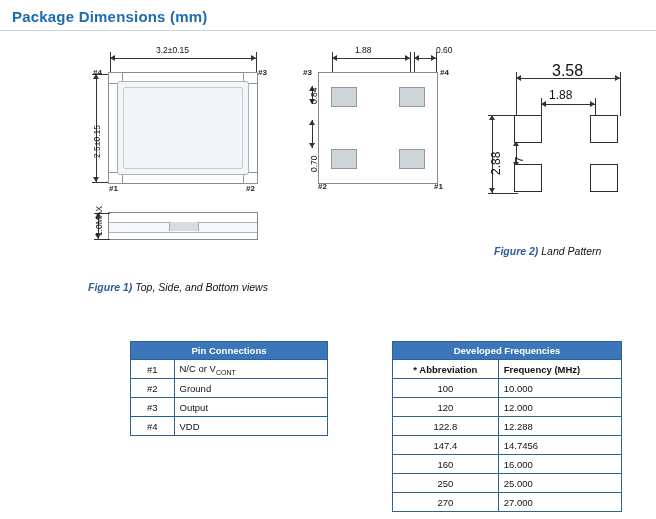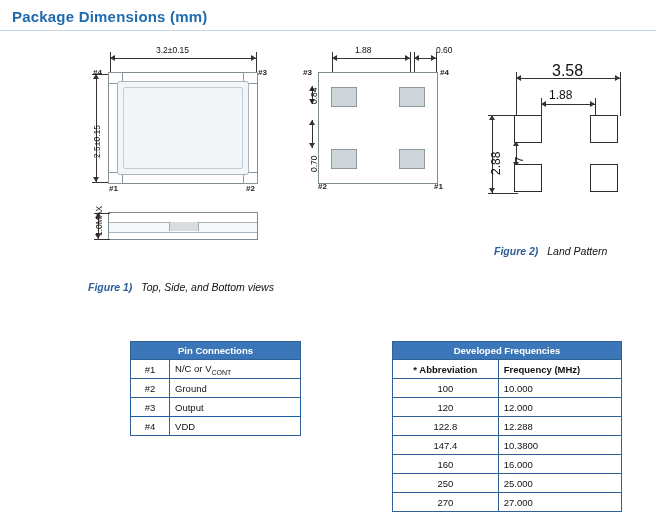--- a/index.html
+++ b/index.html
@@ -184,21 +184,21 @@
   .fig-caption {
     position: absolute;
     font-size: 10.5px;
     color: #111;
   }
   .fig-caption .em {
     font-style: italic;
     font-weight: bold;
     color: #2f5f96;
   }
-  .fig-caption .txt { font-style: italic; padding-left: 6px; }
+  .fig-caption .txt { font-style: italic; }
 
   
   table {
     border-collapse: collapse;
     font-size: 9.5px;
   }
   .tbl {
     position: absolute;
   }
   .tbl th {
@@ -210,21 +210,21 @@
     border: 1px solid #2f6096;
     text-align: center;
   }
   .tbl td {
     border: 1px solid #2f6096;
     padding: 2.5px 5px;
     color: #111;
     background: #ffffff;
     height: 13px;
   }
-  #pin-table { left: 130px; top: 341px; width: 171px; }
+  #pin-table { left: 130px; top: 341px; width: 198px; }
   #pin-table td.c1 { width: 34px; text-align: center; }
   #pin-table td.c2 { width: 150px; text-align: left; }
   #pin-table tr.highlight td {
     border-top: 1.6px solid #1b5fa8;
     border-bottom: 1.6px solid #1b5fa8;
   }
   #pin-table tr.highlight td.c1 { border-left: 1.6px solid #1b5fa8; }
   #pin-table tr.highlight td.c2 { border-right: 1.6px solid #1b5fa8; }
 
   #freq-table { left: 392px; top: 341px; width: 230px; }
@@ -398,21 +398,21 @@
     <tr>
       <td class="f1">120</td>
       <td class="f2">12.000</td>
     </tr>
     <tr>
       <td class="f1">122.8</td>
       <td class="f2">12.288</td>
     </tr>
     <tr>
       <td class="f1">147.4</td>
-      <td class="f2">10.3800</td>
+      <td class="f2">14.7456</td>
     </tr>
     <tr>
       <td class="f1">160</td>
       <td class="f2">16.000</td>
     </tr>
     <tr>
       <td class="f1">250</td>
       <td class="f2">25.000</td>
     </tr>
     <tr>

